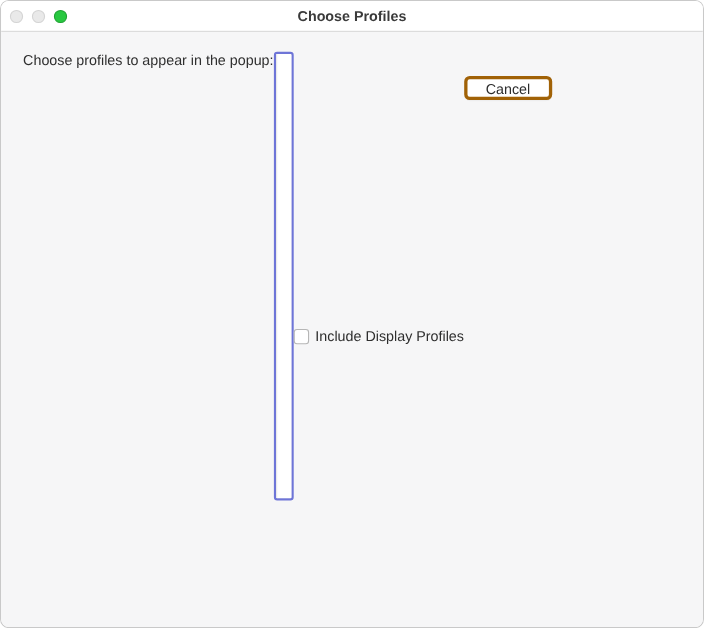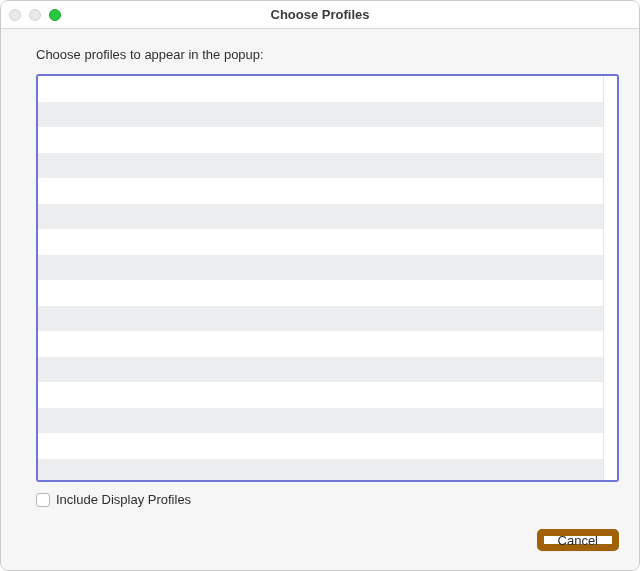--- a/index.html
+++ b/index.html
@@ -47,23 +47,23 @@
       flex: 1;
       text-align: center;
       font-size: 13px;
       font-weight: 600;
       color: #3a3a3a;
     }
     
     .content {
       flex: 1;
       background: #f6f6f7;
-      padding: 18px 20px 16px 35px;
+      padding: 18px 20px 16px 20px;
       display: flex;
-      flex-direction: column;
+      flex-direction: row;
     }
     .instruction {
       font-size: 13px;
       color: #2f2f2f;
       margin-bottom: 12px;
     }
     .listwrap {
       border: 2px solid #6e75d7;
       border-radius: 3px;
       background: #ffffff;
@@ -80,21 +80,21 @@
       width: 100%;
     }
     .row.alt { background: #ecedee; }
     .vscroll {
       width: 14px;
       background: #ffffff;
       border-left: 1px solid #e6e6e6;
     }
     .checkrow {
       display: flex;
-      align-items: flex-end;
+      align-items: center;
       gap: 6px;
       margin-top: 10px;
     }
     .chkbox {
       appearance: none;
       width: 14px; height: 14px;
       border: 1px solid #b6b6b6;
       border-radius: 3px;
       background: #fff;
       cursor: pointer;
@@ -114,21 +114,21 @@
       font-size: 13px;
       border-radius: 5px;
       cursor: pointer;
       display: inline-flex;
       align-items: center;
       justify-content: center;
       font-family: inherit;
     }
     .btn-secondary {
       background: #ffffff;
-      border: 7px solid #a16207;
+      border: 3px solid #a16207;
       color: #2c2c2c;
       box-shadow: 0 1px 0 rgba(0,0,0,0.03);
     }
     .btn-primary {
       background: #4f67d8;
       background: linear-gradient(#5b74e0, #4a63d4);
       border: 1px solid #3d57cc;
       color: #ffffff;
     }
   </style>

